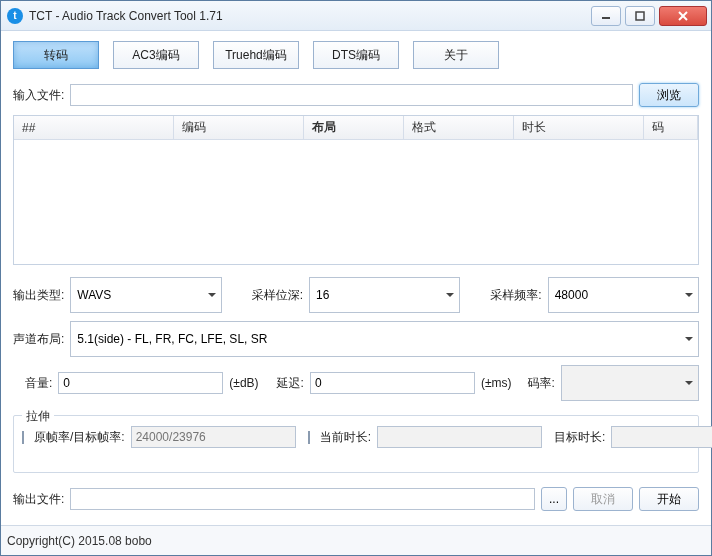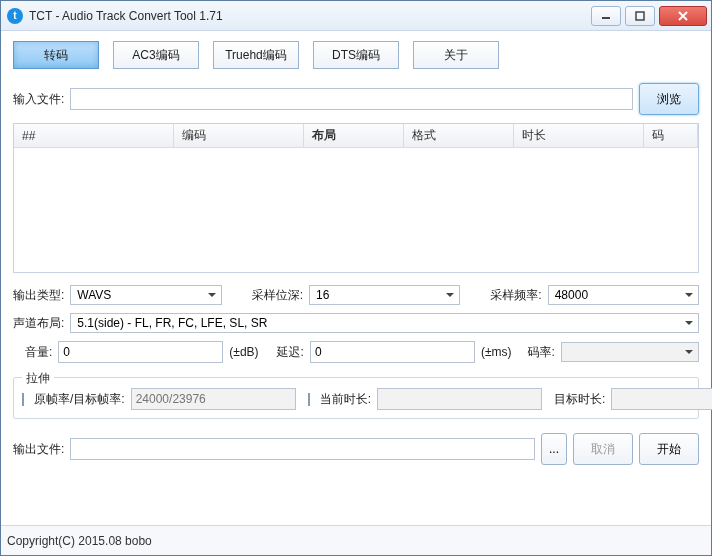--- a/index.html
+++ b/index.html
@@ -41,45 +41,45 @@
     background: linear-gradient(#bfe0fb,#8fc9f4); border-color:#5a9bd6;
     box-shadow: inset 0 0 6px rgba(30,120,200,.35);
   }
   .row { display:flex; align-items:center; margin-bottom:8px; gap:6px; }
   .lbl { white-space:nowrap; color:#222; }
   .text-input {
     height: 22px; border:1px solid #b8c4d4; background:#fff; padding:0 4px; flex:1;
   }
   .text-input[disabled] { background:#f2f2f2; color:#888; }
   .btn {
-    height: 32px; min-width:60px; padding:0 12px; border:1px solid #9cb3cf; border-radius:3px;
+    height: 24px; min-width:60px; padding:0 12px; border:1px solid #9cb3cf; border-radius:3px;
     background:linear-gradient(#fefefe,#eef3f9); display:inline-flex; align-items:center; justify-content:center;
     cursor:default;
   }
   .btn[disabled] { color:#9a9a9a; }
   .btn.browse-active { background:linear-gradient(#e9f4fe,#cbe5fb); border-color:#6fa9da; box-shadow:0 0 3px #8fc9f4; }
   .combo {
-    height: 20px; border:1px solid #b8c4d4; background:#fff; padding:0 24px 0 6px;
+    height: 36px; border:1px solid #b8c4d4; background:#fff; padding:0 24px 0 6px;
     position:relative; display:flex; align-items:center; min-width:80px;
   }
   .combo::after {
     content:""; position:absolute; right:5px; top:50%; margin-top:-2px;
     border:4px solid transparent; border-top-color:#444;
   }
   .combo[disabled] { background:#f2f2f2; color:#888; }
   .listview {
     border:1px solid #c6d2e2; height: 150px; background:#fff; overflow:hidden; margin-bottom:12px;
   }
   .lv-header { display:flex; height:24px; background:linear-gradient(#fcfcfd,#eef0f4); border-bottom:1px solid #d5dde9; }
   .lv-col {
     border-right:1px solid #d5dde9; padding:4px 8px; color:#333; display:flex; align-items:center;
     overflow:hidden; white-space:nowrap;
   }
   .group {
-    border:1px solid #cfd9e6; border-radius:2px; padding:10px 8px 8px 8px; margin:6px 0 10px 0; position:relative;
+    border:1px solid #cfd9e6; border-radius:2px; padding:10px 8px 24px 8px; margin:6px 0 10px 0; position:relative;
   }
   .group > .legend {
     position:absolute; top:-8px; left:8px; background:#fff; padding:0 4px; color:#333;
   }
   .chk {
     width:13px; height:13px; border:1px solid #8a9bb0; background:linear-gradient(#fff,#e8eef6);
     display:inline-block; vertical-align:middle; margin-right:4px;
   }
   .sq-btn { width:26px; min-width:26px; padding:0; }
   .statusbar {

